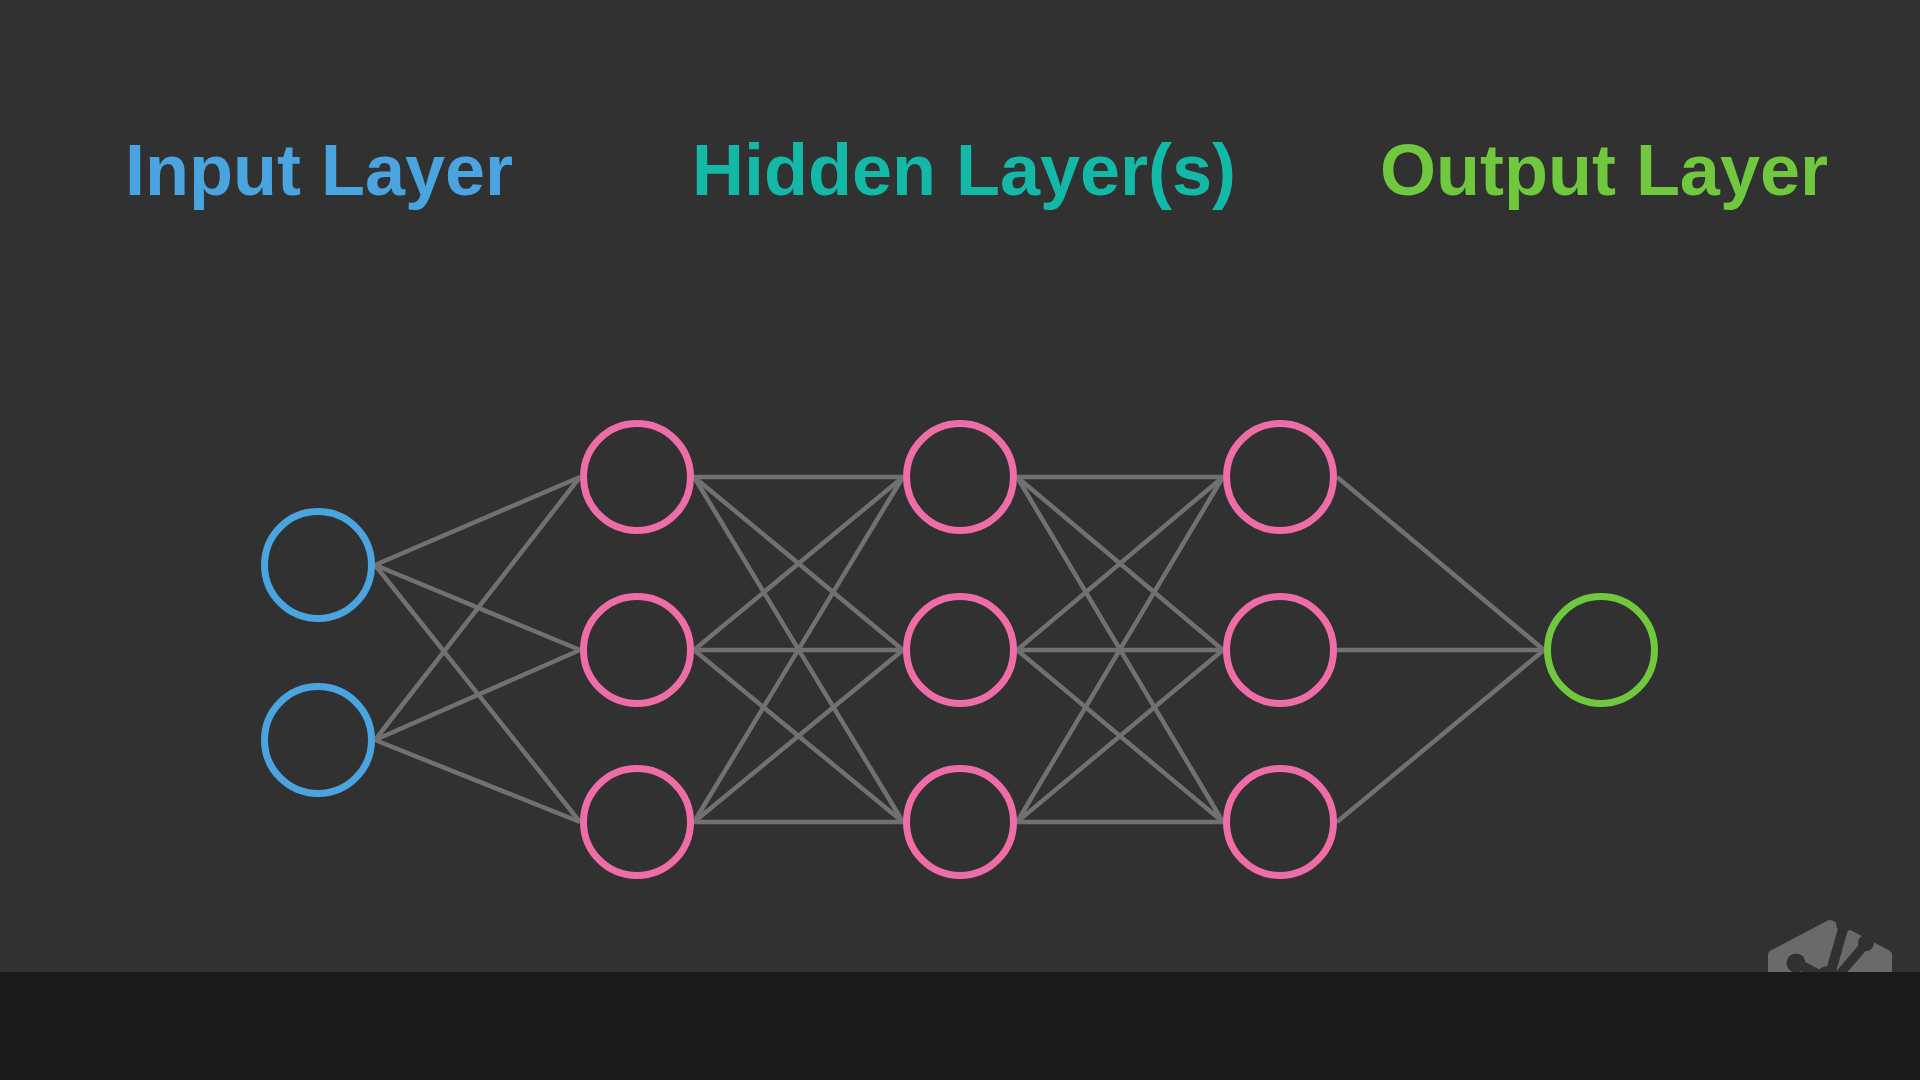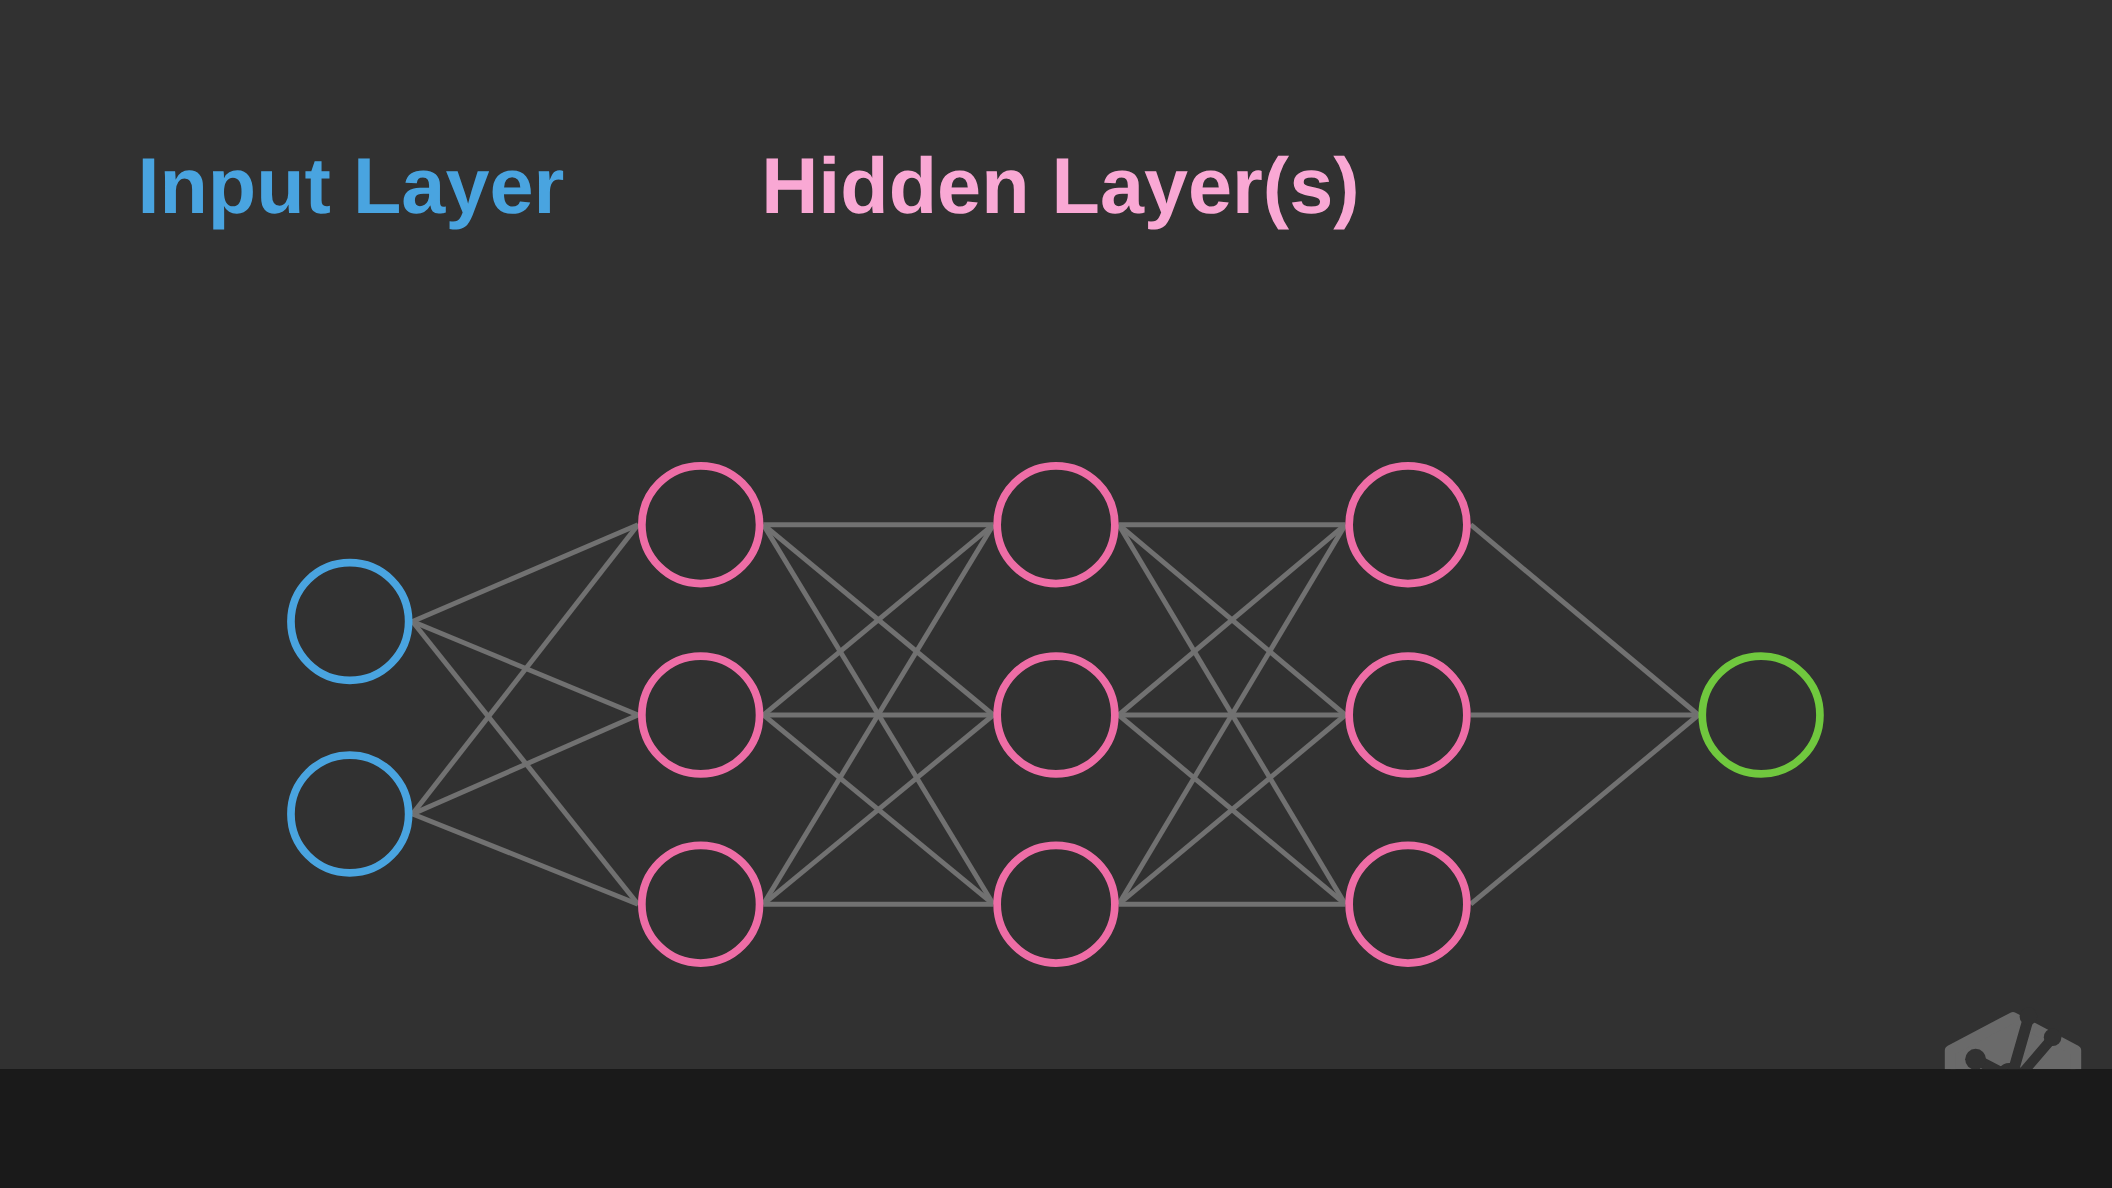--- a/index.html
+++ b/index.html
@@ -49,22 +49,23 @@
     stroke: none;
   }
 </style>
 </head>
 <body>
 
 <div id="canvas" style="--bg: #313131; --hex: #6a6a6a; width: 1920px; height: 972px;">
 
   <div class="layer-label" style="left: 319px; color: rgb(73, 164, 224);">Input Layer</div>
 
-  <div class="layer-label" style="left: 964px; color: #f9a8d4; text-align: right;">Hidden Layer(s)</div>
+  <div class="layer-label" style="left: 964px; color: #14b8a6; text-align: right;">Hidden Layer(s)</div>
 
+  <div class="layer-label" style="left: 1604px; color: rgb(112, 200, 62);">Output Layer</div>
 
   <svg id="net" width="1920" height="1080" viewBox="0 0 1920 1080" xmlns="http://www.w3.org/2000/svg">
 
     <g id="edges">
         <line x1="375" y1="565" x2="580" y2="477" stroke="#717171" stroke-width="4.5"></line>
         <line x1="375" y1="565" x2="580" y2="650" stroke="#717171" stroke-width="4.5"></line>
         <line x1="375" y1="565" x2="580" y2="822" stroke="#717171" stroke-width="4.5"></line>
         <line x1="375" y1="740" x2="580" y2="477" stroke="#717171" stroke-width="4.5"></line>
         <line x1="375" y1="740" x2="580" y2="650" stroke="#717171" stroke-width="4.5"></line>
         <line x1="375" y1="740" x2="580" y2="822" stroke="#717171" stroke-width="4.5"></line>

